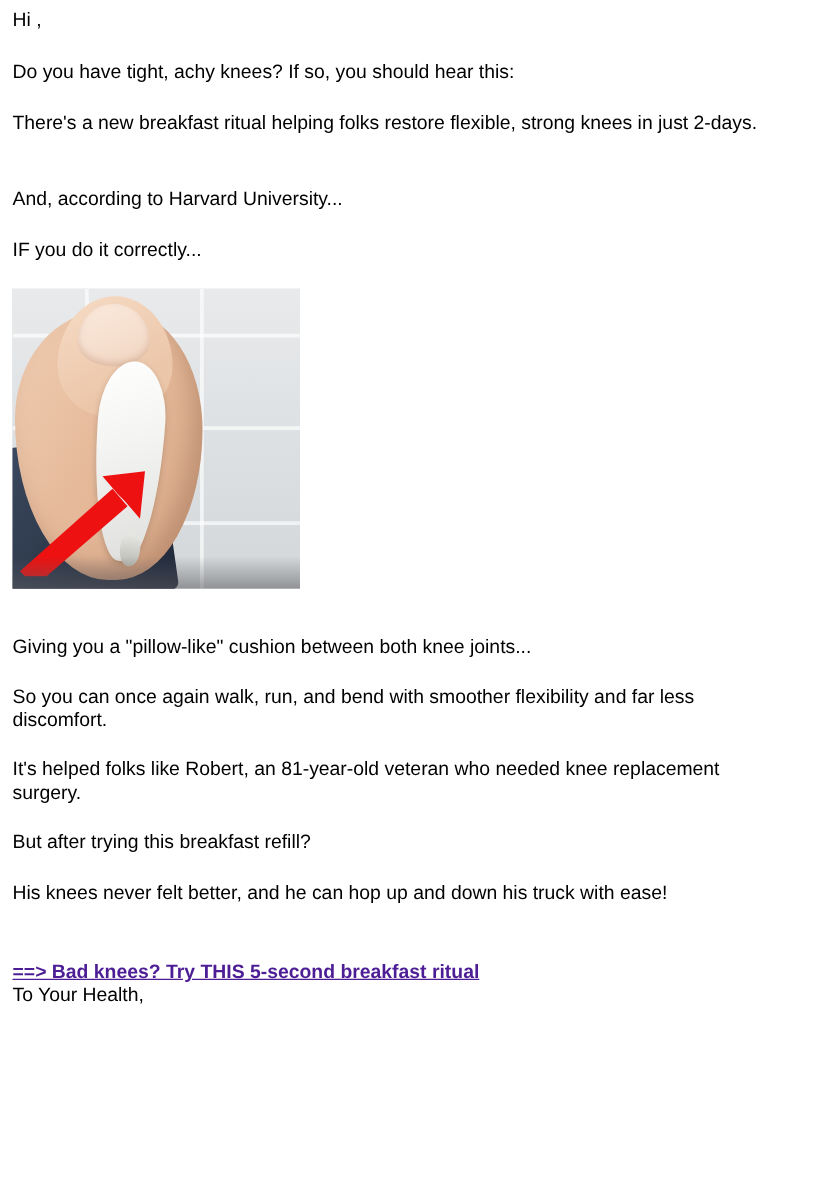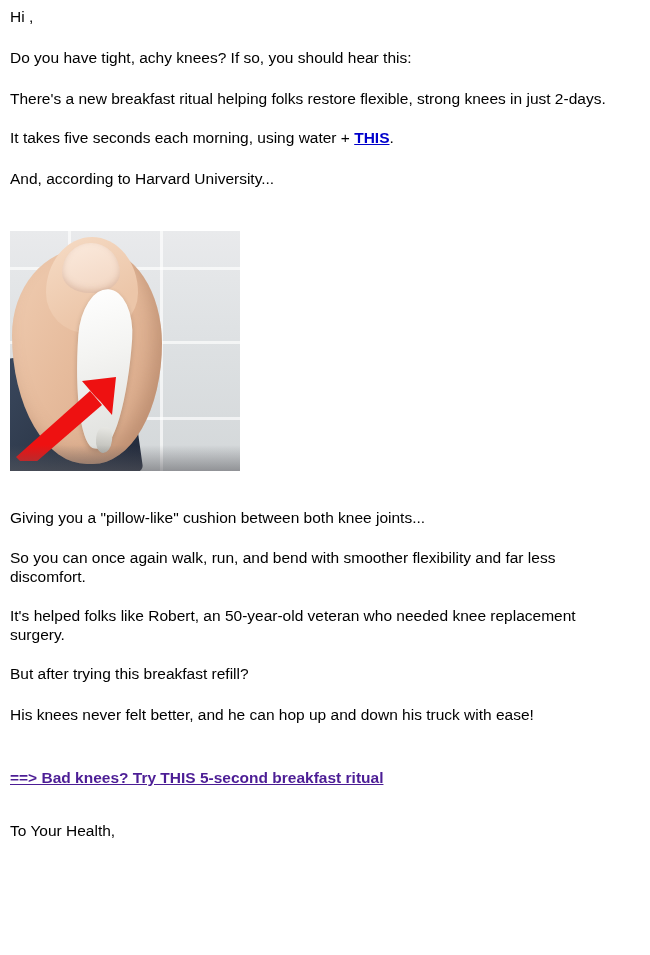--- a/index.html
+++ b/index.html
@@ -142,21 +142,20 @@
   }
   .photo .shadow-bottom {
     position: absolute;
     left: 0;
     right: 0;
     bottom: 0;
     height: 26px;
     background: linear-gradient(180deg, rgba(120,120,120,0) 0%, rgba(90,90,95,0.55) 100%);
   }
   .signature {
-    margin-top: 34px;
   }
   .sig-line {
     font-size: 15.5px;
     line-height: 1.22;
     margin: 0;
   }
 </style>
 </head>
 <body>
 
@@ -164,26 +163,26 @@
 
   <p class="line">Hi ,</p>
   <div class="spacer"></div>
 
   <p class="line">Do you have tight, achy knees? If so, you should hear this:</p>
   <div class="spacer"></div>
 
   <p class="line">There's a new breakfast ritual helping folks restore flexible, strong knees in just 2-days.</p>
   <div class="spacer-sm"></div>
 
-  <p class="line"><span>It takes five seconds each morning, using water + </span><a class="inline-link" href="#">THIS</a><span>.</span></p>
   <div class="spacer"></div>
 
   <p class="line">And, according to Harvard University...</p>
   <div class="spacer"></div>
 
+  <p class="line">IF you do it correctly...</p>
 
   <div class="image-wrap">
     <div class="photo">
       <div class="tilewall"></div>
       <div class="tileline tl1"></div>
       <div class="tileline tl2"></div>
       <div class="tileline tl3"></div>
       <div class="tileline tl4"></div>
       <div class="tileline tl5"></div>
       <div class="denim"></div>
@@ -203,21 +202,21 @@
   </div>
 
   <div class="spacer"></div>
 
   <p class="line">Giving you a "pillow-like" cushion between both knee joints...</p>
   <div class="spacer"></div>
 
   <p class="line">So you can once again walk, run, and bend with smoother flexibility and far less discomfort.</p>
   <div class="spacer-sm"></div>
 
-  <p class="line">It's helped folks like Robert, an 50-year-old veteran who needed knee replacement surgery.</p>
+  <p class="line">It's helped folks like Robert, an 81-year-old veteran who needed knee replacement surgery.</p>
   <div class="spacer-sm"></div>
 
   <p class="line">But after trying this breakfast refill?</p>
   <div class="spacer"></div>
 
   <p class="line">His knees never felt better, and he can hop up and down his truck with ease!</p>
   <div class="spacer"></div>
 
   <div class="spacer"></div>
 

